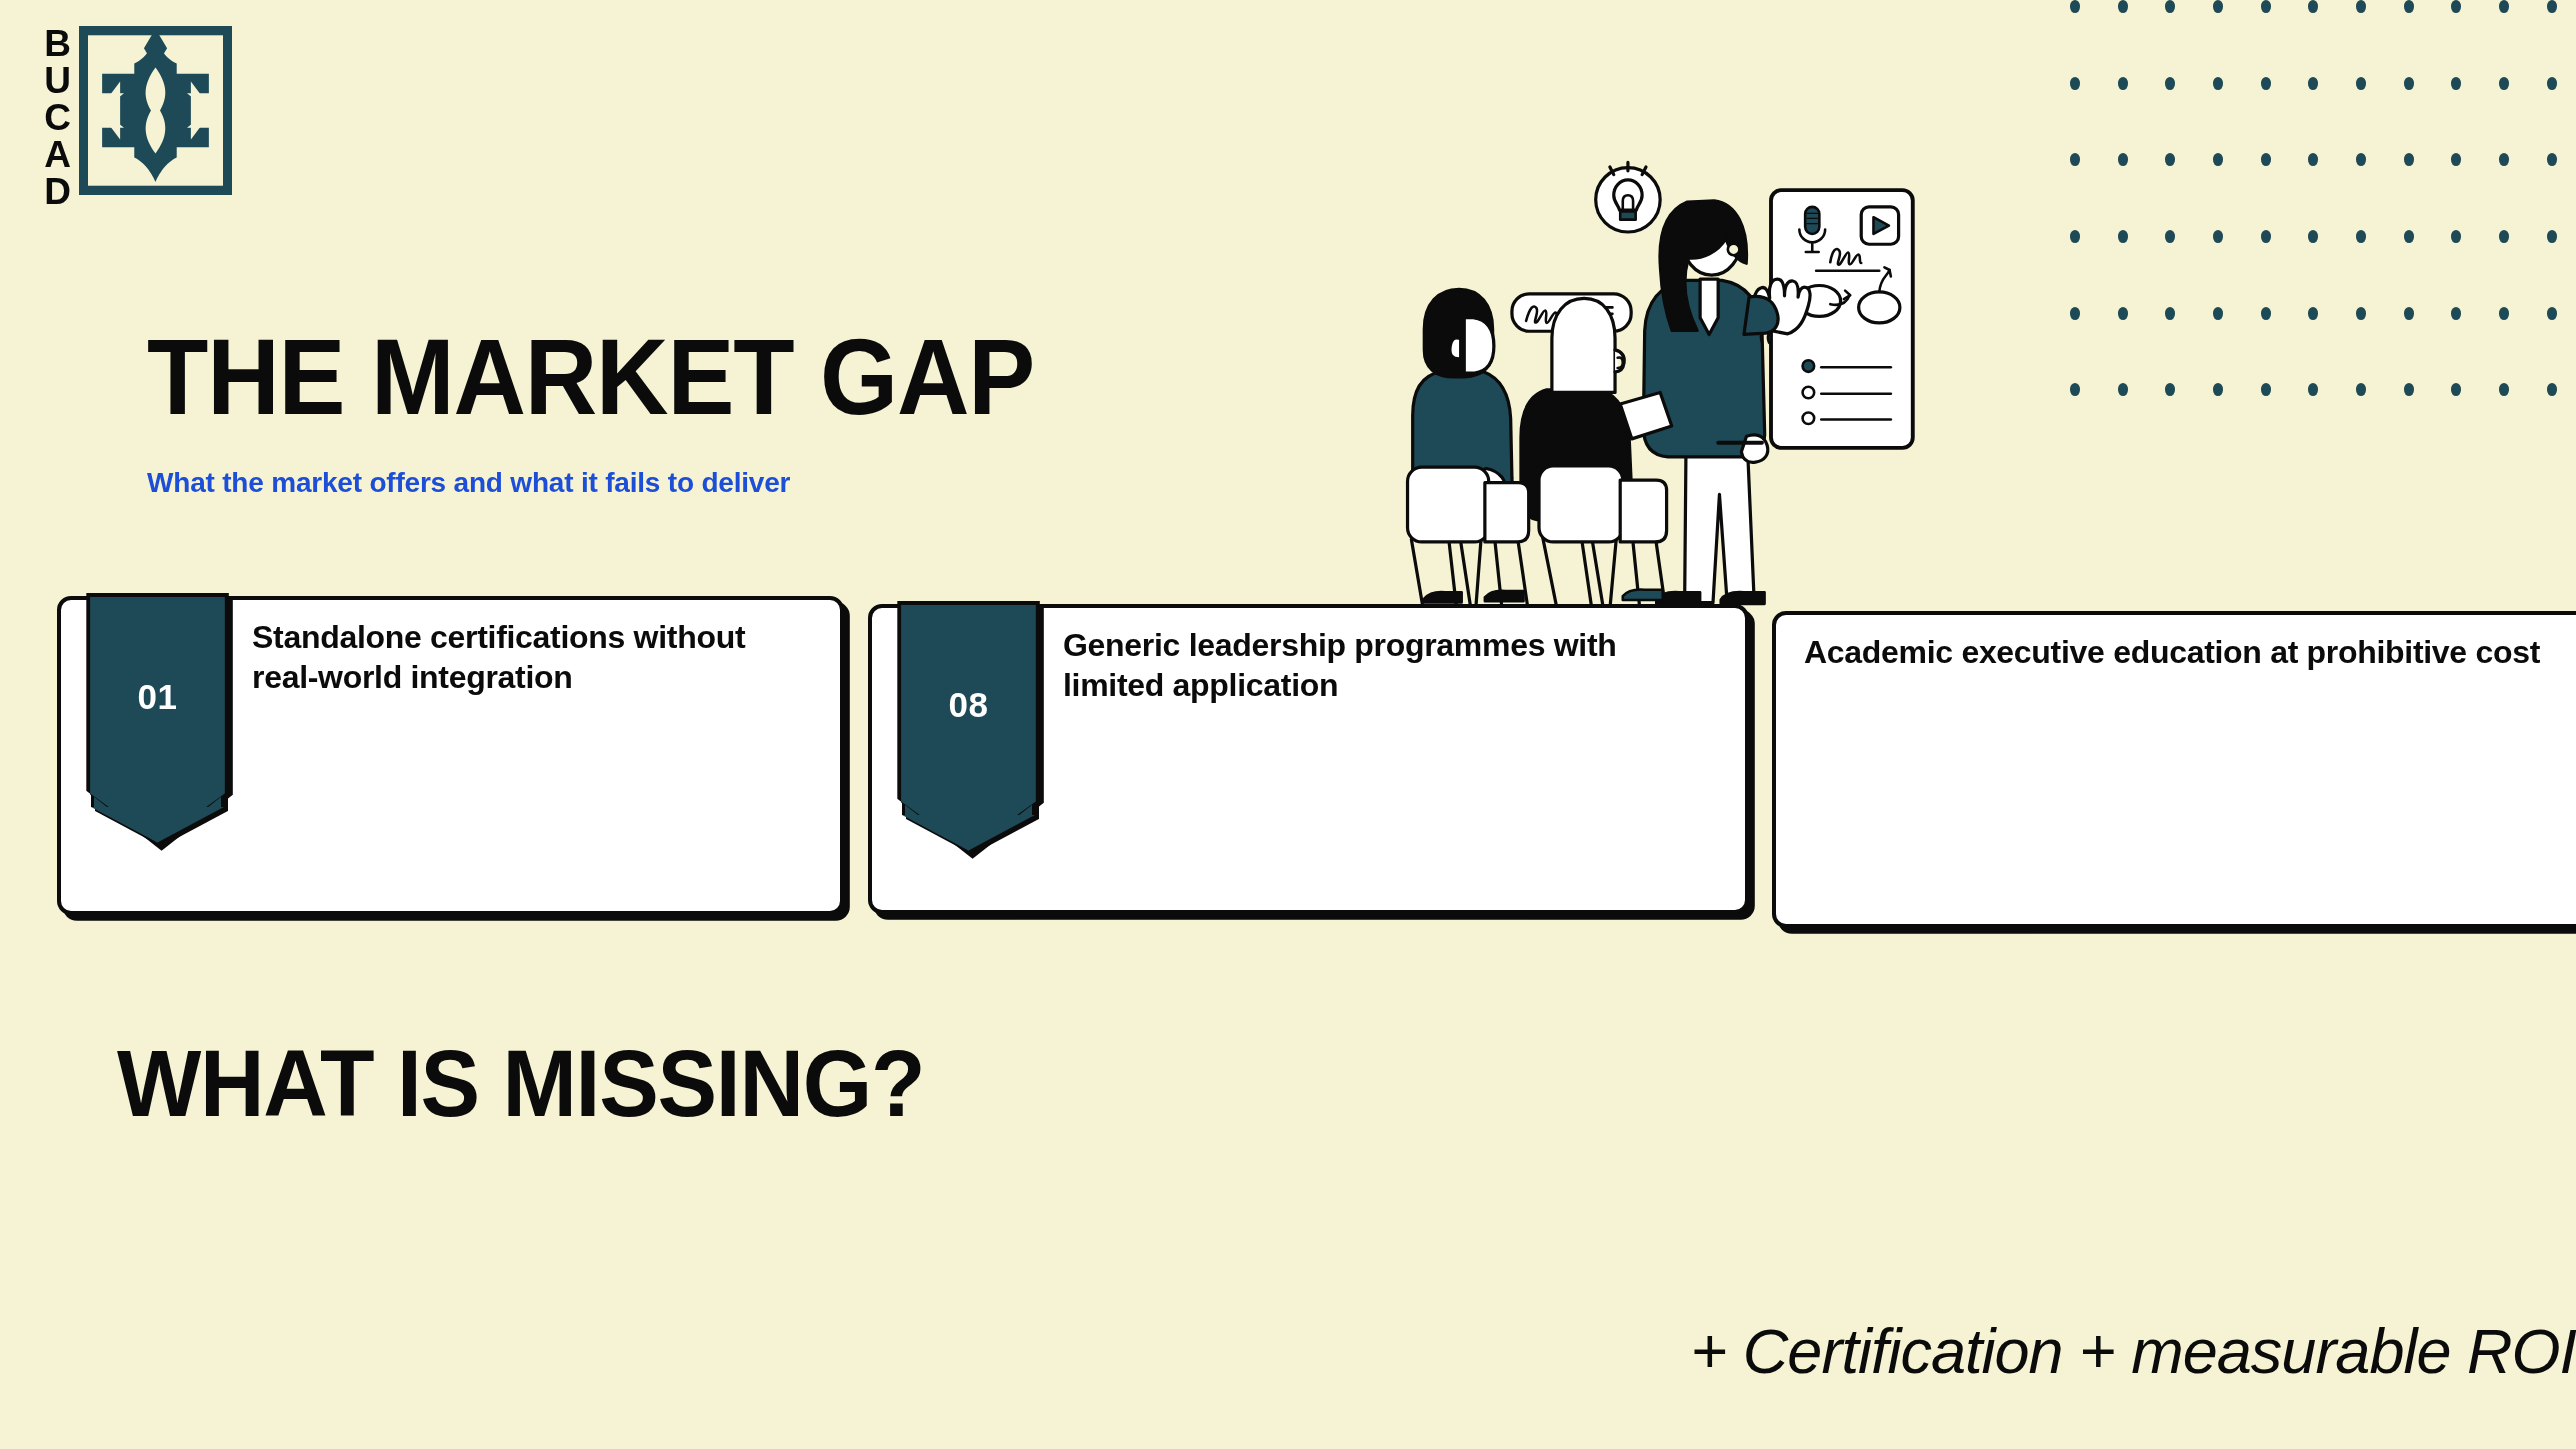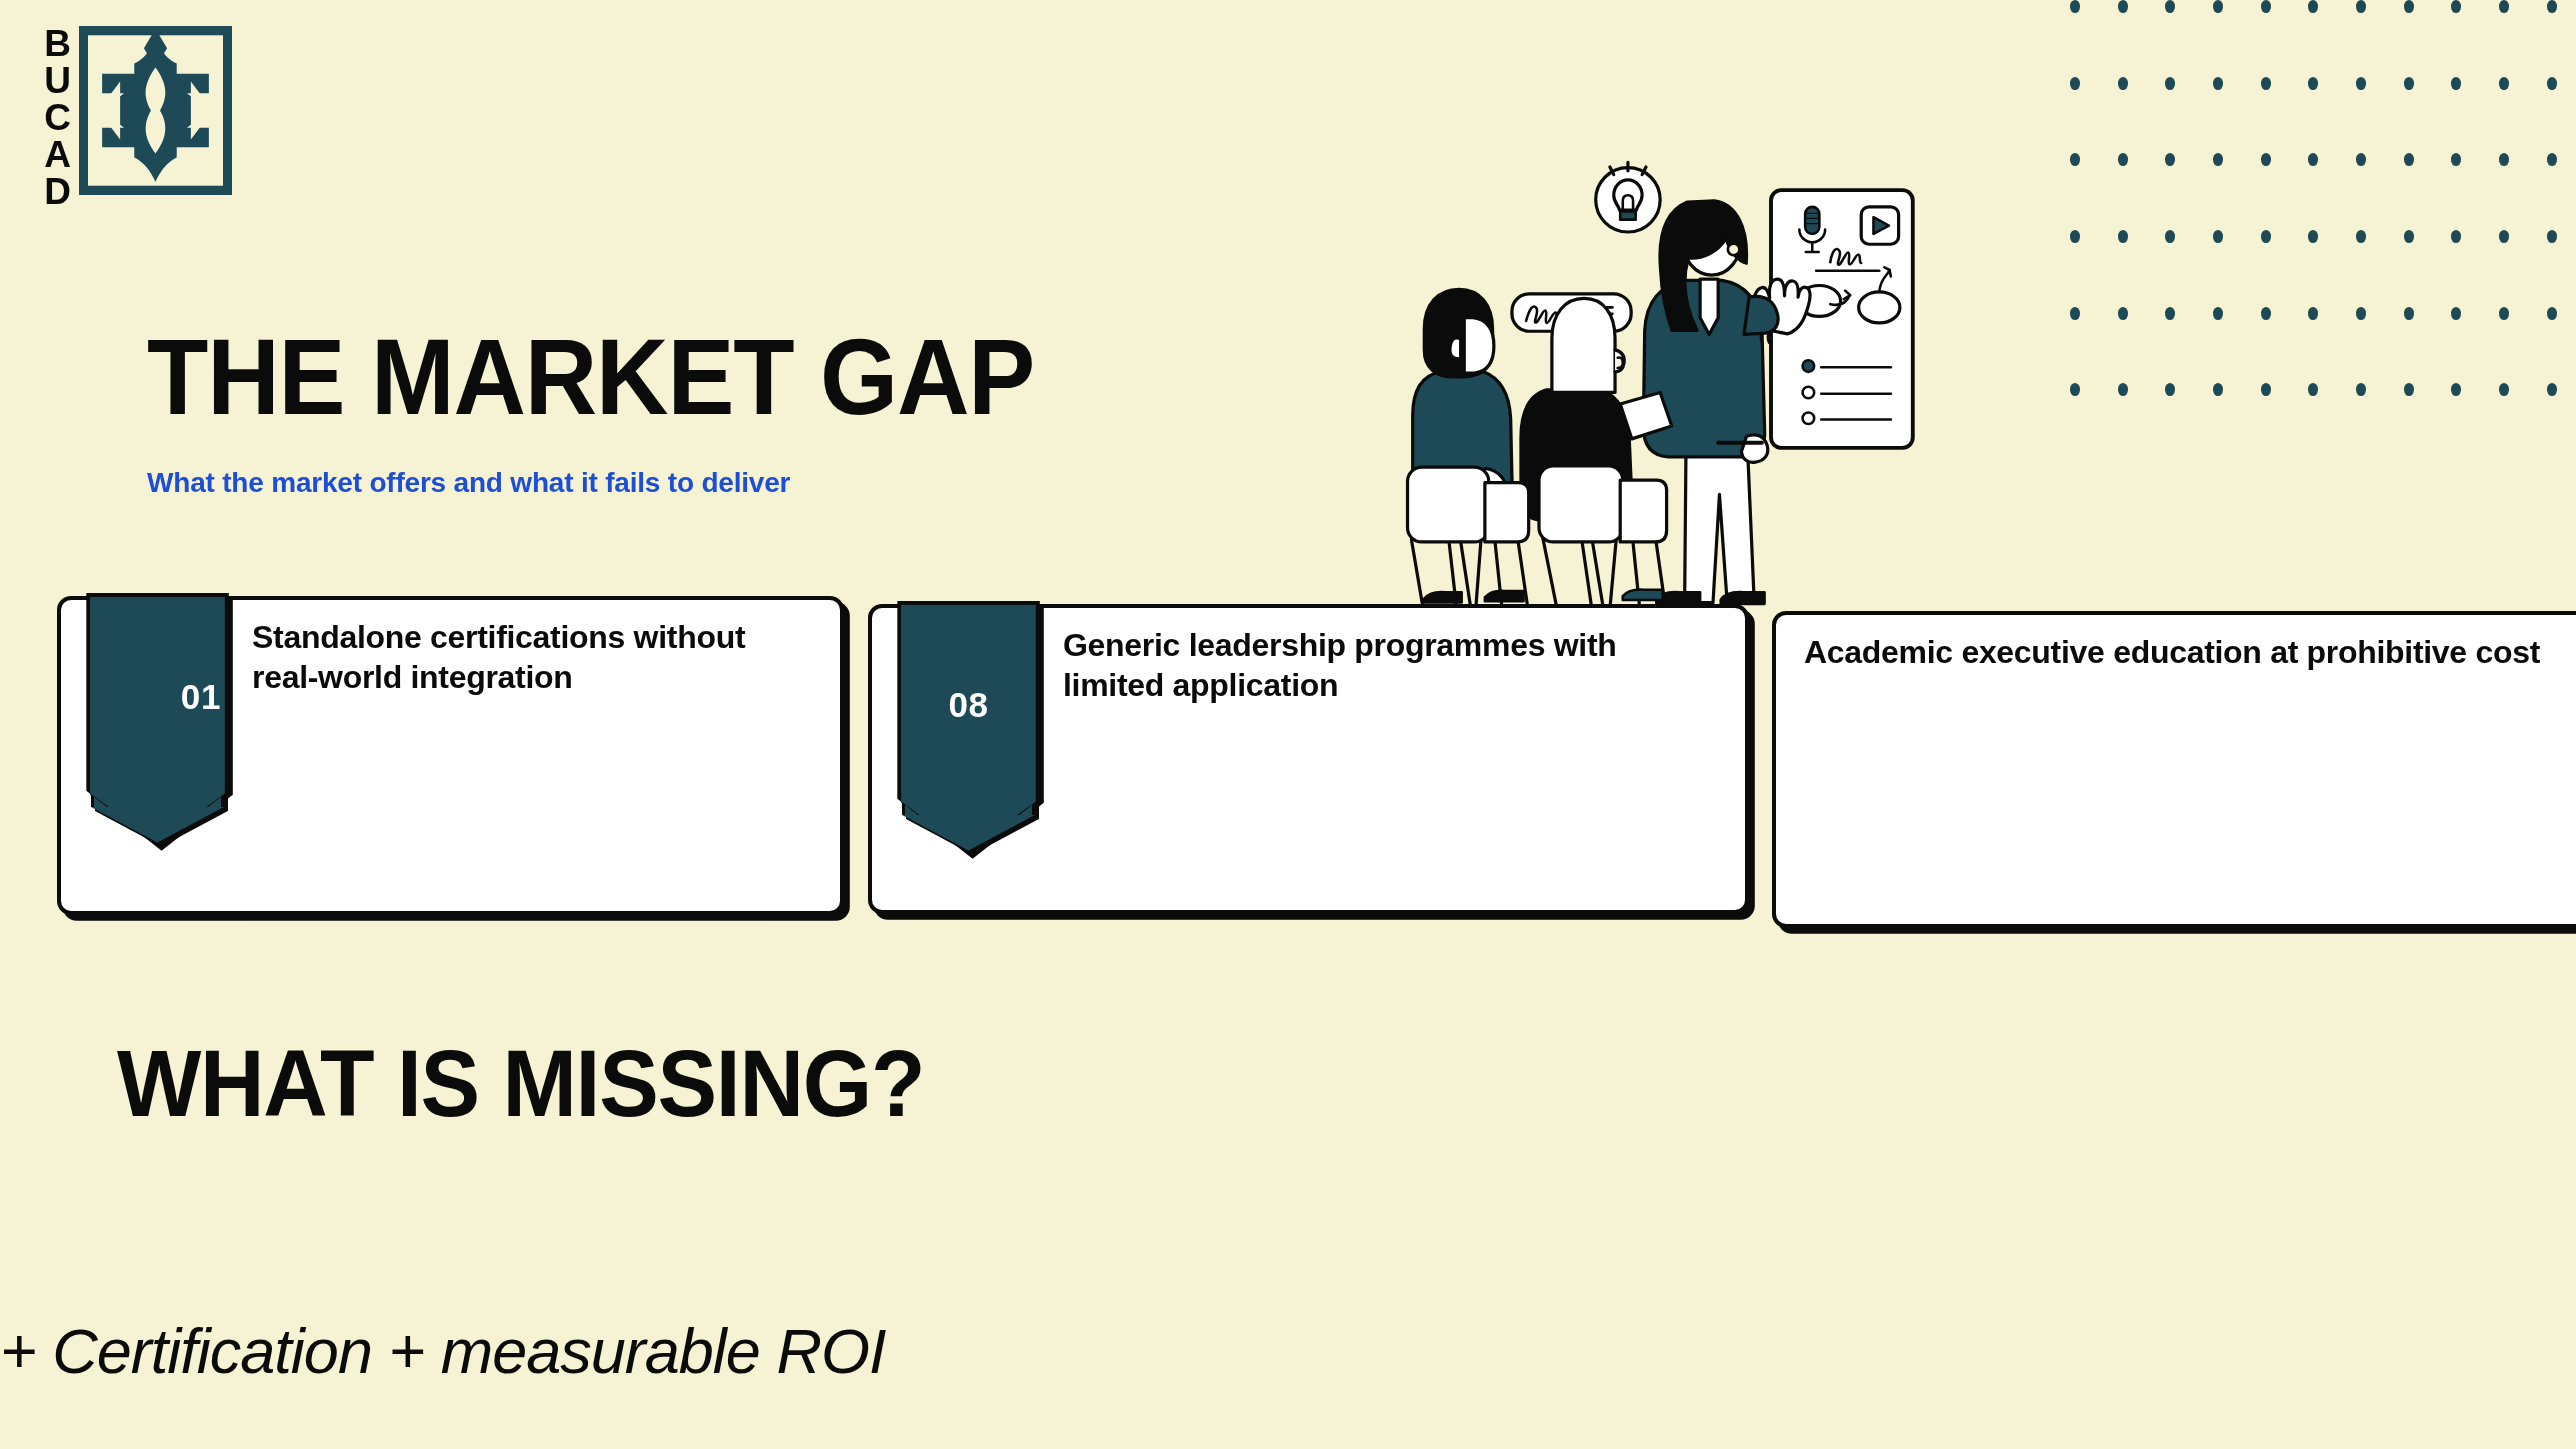--- a/index.html
+++ b/index.html
@@ -62,21 +62,21 @@
   .badge{
     position:relative;flex:0 0 auto;
     width:133px;background:#1E4A57;
     border:3.9px solid #0B0B0B;border-bottom:none;
     box-sizing:border-box;
     margin-left:30px;margin-top:-6.4px;
     display:flex;align-items:center;justify-content:center;
     color:#FFFFFF;font-size:35px;font-weight:800;letter-spacing:0.6px;
     filter:drop-shadow(4.5px 4.5px 0 #0B0B0B);
   }
-  #card-1 .badge{height:213px;justify-content:flex-end;}
+  #card-1 .badge{height:213px;}
   #card-2 .badge{height:213px;}
   #card-3 .badge{height:213px;}
   .badge::after{
     content:"";position:absolute;left:-3.9px;bottom:-36px;
     width:calc(100% + 7.7px);height:36px;
     background:#1E4A57;
     clip-path:polygon(0 0,100% 0,50% 100%);
     border:0;
   }
   .badge-frame{
@@ -106,21 +106,21 @@
     position:absolute;left:117px;top:1029px;
     font-size:95px;font-weight:900;letter-spacing:-1.3px;color:#0B0B0B;
     transform:scaleX(0.94);transform-origin:left center;white-space:nowrap;
   }
   .line1{
     position:absolute;left:103px;top:1195px;
     font-size:63px;font-style:italic;font-weight:400;color:#0B0B0B;
     letter-spacing:-1px;white-space:nowrap;
   }
   .line2{
-    position:absolute;left:0px;right:0px;top:1315px;text-align:left;
+    position:absolute;left:0px;right:0px;top:1315px;text-align:right;
     font-size:63px;font-style:italic;font-weight:400;color:#0B0B0B;
     letter-spacing:-1px;white-space:nowrap;
   }
 
   
   .illus{position:absolute;left:1365px;top:145px;width:580px;height:464px;}
 </style>
 </head>
 <body>
 

